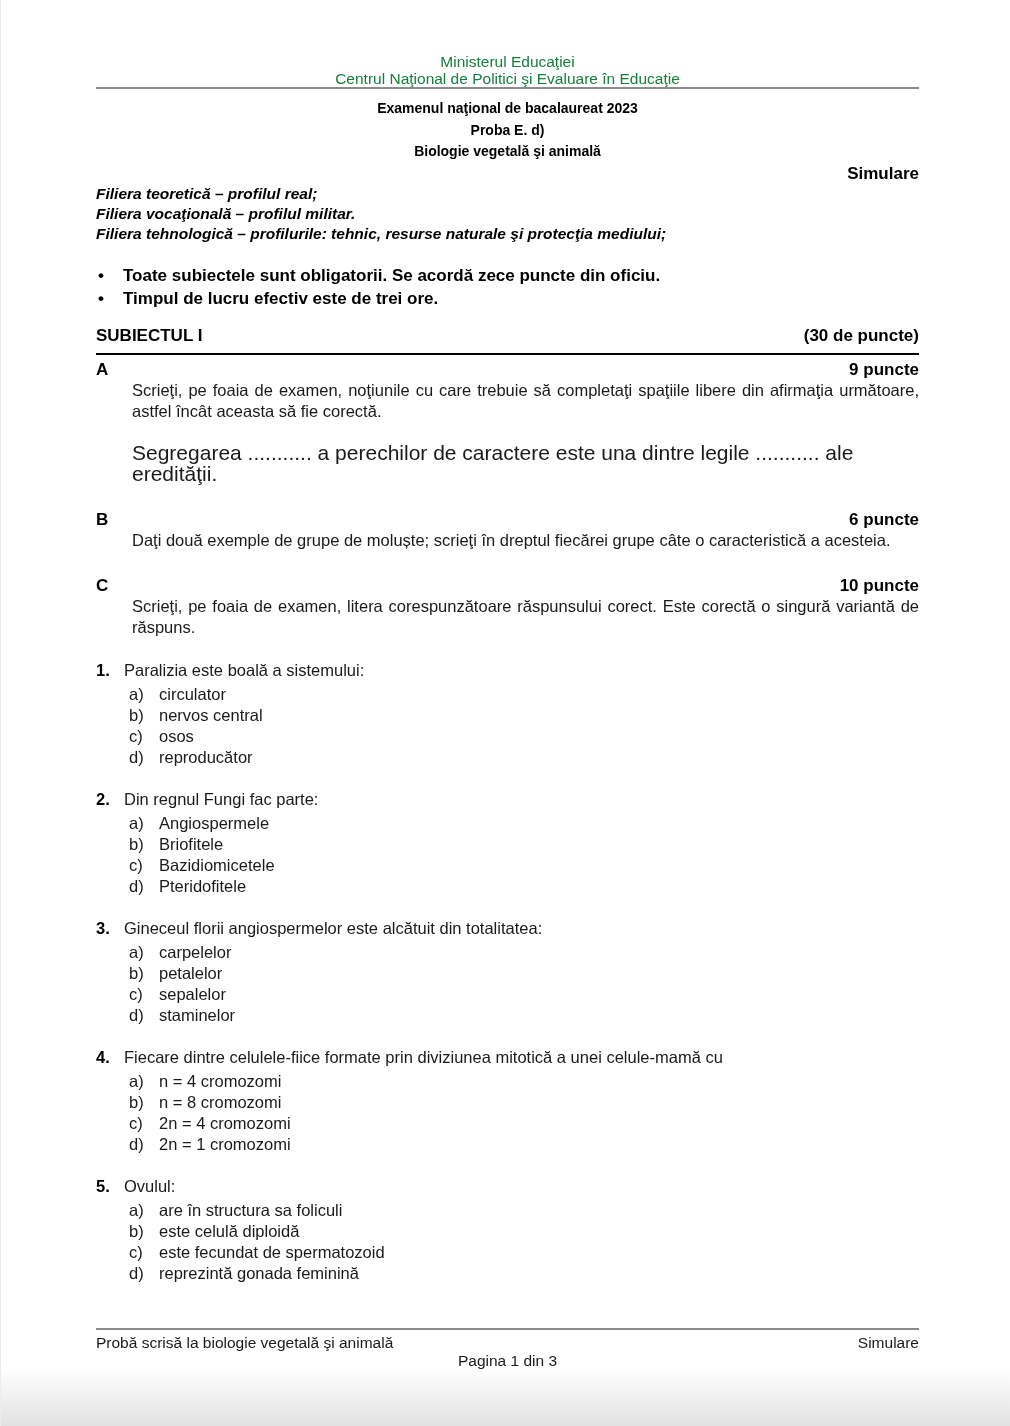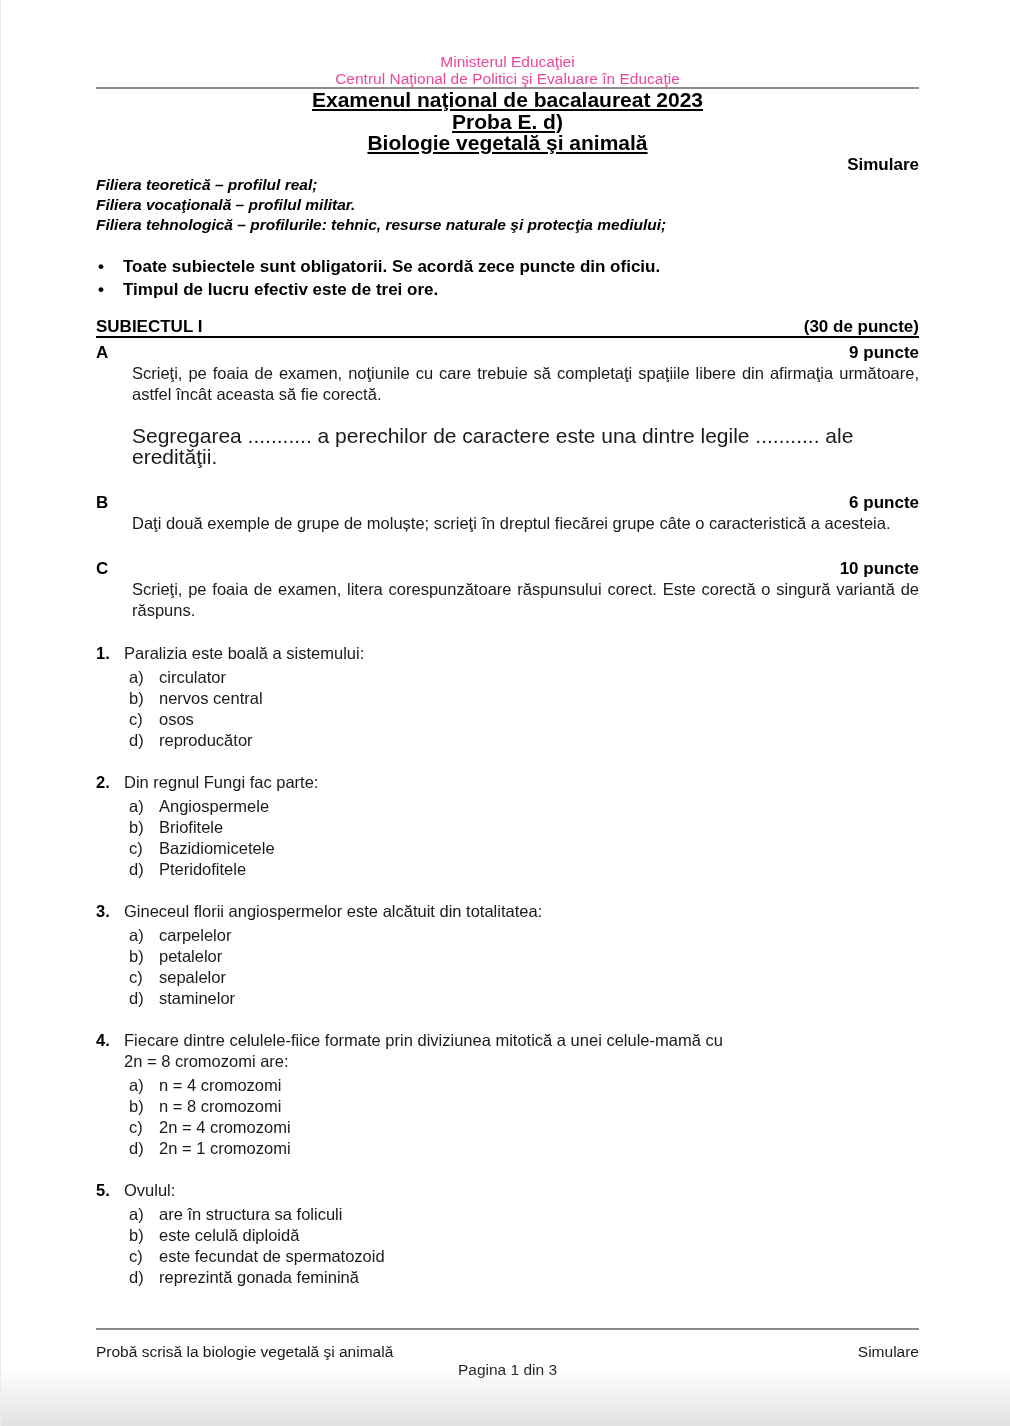--- a/index.html
+++ b/index.html
@@ -8,50 +8,50 @@
     border-left:1px solid #ececec; box-sizing:border-box;
     font-family:"Liberation Sans", sans-serif; color:#000; overflow:hidden;
   }
   .page::after {
     content:""; position:absolute; left:0; right:0; bottom:0; height:58px;
     background:linear-gradient(180deg, rgba(226,226,226,0) 0%, #e2e2e2 100%);
     pointer-events:none;
   }
   .content { padding:53px 91px 0 95px; }
   .center { text-align:center; }
-  .hdr-small { font-size:15.5px; line-height:17px; color:#ec4899; }
+  .hdr-small { font-size:15.5px; line-height:17px; color:#15803d; }
   .rule { height:2px; background:#8c8c8c; margin:0; border:none; }
-  .hdr-title { font-weight:bold; font-size:21px; line-height:21.5px; margin-top:0;text-decoration:underline; }
+  .hdr-title { font-weight:bold; font-size:14px; line-height:21.5px; margin-top:9px; }
   .simulare { text-align:right; font-weight:bold; font-size:17px; line-height:21px; }
   .filiera { font-style:italic; font-weight:bold; font-size:15.5px; line-height:20px; }
   .notes { margin-top:20px; font-weight:bold; font-size:17px; }
   .note { display:flex; line-height:23px; }
   .note .b { width:25px; padding-left:2px; }
   .note .t { flex:1; }
   .subiect {
     margin-top:17px; display:flex; justify-content:space-between;
     font-weight:bold; font-size:17px; line-height:17px;
-    border-bottom:2px solid #000; padding-bottom:1px;
+    border-bottom:2px solid #000; padding-bottom:9px;
   }
   .sect-row { display:flex; justify-content:space-between; font-weight:bold; font-size:17px; line-height:20px; }
   .mt-a { margin-top:5px; } .mt-b { margin-top:26px; } .mt-c { margin-top:25px; }
   .para { margin-left:36px; font-size:16.5px; line-height:21px; text-align:justify; color:#1a1a1a; }
   .fill { margin-left:36px; font-size:21px; line-height:21px; margin-top:20px; color:#1a1a1a; }
   .questions { margin-top:22px; font-size:16.5px; color:#1a1a1a; }
   .q { margin-top:21px; }
   .q.first { margin-top:0; }
   .stem { display:flex; line-height:21px; }
   .qnum { width:28px; font-weight:bold; color:#000; }
   .qtext { flex:1; }
   .opts { margin-top:3px; margin-left:33px; }
   .opt { display:flex; line-height:21px; }
   .olet { width:30px; }
   .otext { flex:1; }
   .footer { position:absolute; left:95px; right:91px; top:1328px; border-top:2px solid #8c8c8c; font-size:15.5px; color:#1a1a1a; }
-  .frow { display:flex; justify-content:space-between; padding-top:13px; line-height:18px; }
+  .frow { display:flex; justify-content:space-between; padding-top:4px; line-height:18px; }
   .fcenter { text-align:center; line-height:18px; }
 </style>
 </head>
 <body>
 
 <div class="page">
   <div class="content">
 
     <div class="center hdr-small">Ministerul Educaţiei</div>
     <div class="center hdr-small">Centrul Naţional de Politici şi Evaluare în Educaţie</div>
@@ -180,21 +180,20 @@
               <span class="otext">staminelor</span>
             </div>
         </div>
       </div>
 
       <div class="q">
         <div class="stem">
           <span class="qnum">4.</span>
           <span class="qtext">
             <div>Fiecare dintre celulele-fiice formate prin diviziunea mitotică a unei celule-mamă cu</div>
-            <div>2n = 8 cromozomi are:</div>
           </span>
         </div>
         <div class="opts">
           <div class="opt">
               <span class="olet">a)</span>
               <span class="otext">n = 4 cromozomi</span>
             </div>
           <div class="opt">
               <span class="olet">b)</span>
               <span class="otext">n = 8 cromozomi</span>

